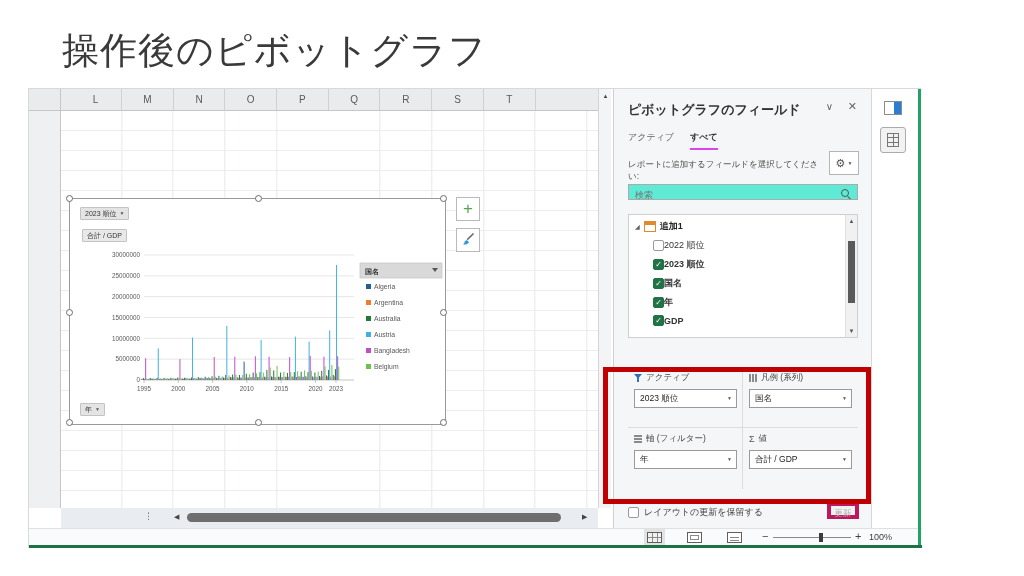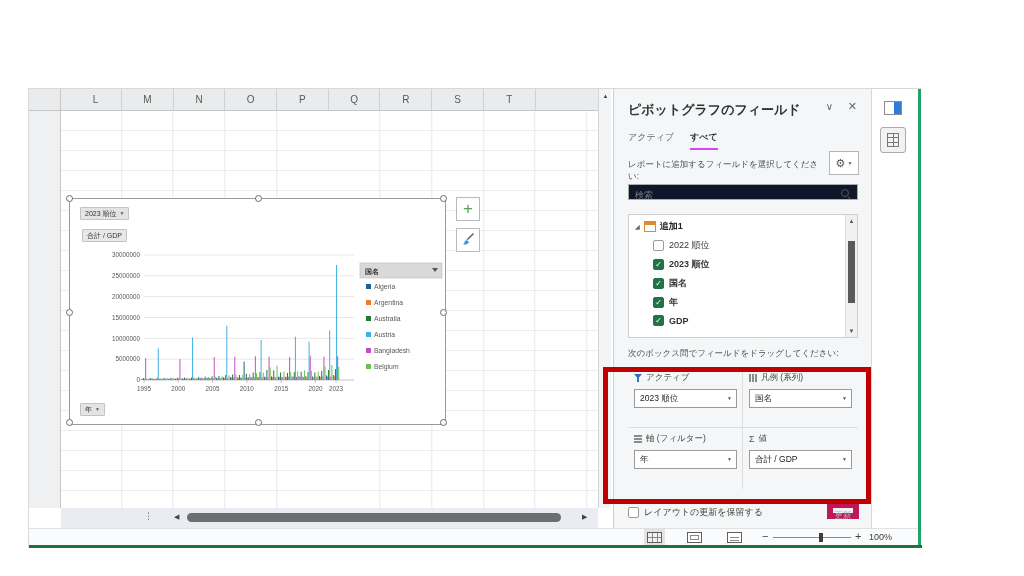--- a/index.html
+++ b/index.html
@@ -56,67 +56,68 @@
   
   .pane { position:absolute; left:584px; top:0; width:258px; height:439px; background:#f5f6f7; border-left:1px solid #cfcfcf; font-size:9px; color:#444; }
   .pane-title { position:absolute; left:14px; top:12px; font-size:13px; font-weight:bold; color:#333; }
   .pane-collapse { position:absolute; right:38px; top:12px; color:#666; font-size:10px; }
   .pane-close { position:absolute; right:14px; top:11px; color:#666; font-size:11px; }
   .tab { position:absolute; top:42px; font-size:9px; color:#666; padding-bottom:4px; }
   .tab.active { color:#333; font-weight:bold; border-bottom:2px solid #d946ef; }
   .choose-text { position:absolute; left:14px; top:70px; width:200px; font-size:8.5px; color:#4d4d4d; }
   .gear-btn { position:absolute; right:12px; top:62px; width:30px; height:24px; background:#fff; border:1px solid #b5b5b5; display:flex; align-items:center; justify-content:center; gap:2px; font-size:11px; color:#555; }
   .gear-btn .dd { font-size:5px; color:#555; }
-  .searchbox { position:absolute; left:14px; top:95px; width:230px; height:16px; background:#0f172a; border:1px solid #ababab;text-decoration:underline; }
+  .searchbox { position:absolute; left:14px; top:95px; width:230px; height:16px; background:#5eead4; border:1px solid #ababab;text-decoration:underline; }
   .searchbox .ph { position:absolute; left:6px; top:4px; color:#777; font-size:9px; }
   .mag { position:absolute; right:6px; top:4px; width:10px; height:10px; }
   .mag::before { content:""; position:absolute; left:0; top:0; width:6px; height:6px; border:1.3px solid #555; border-radius:50%; }
   .mag::after { content:""; position:absolute; left:6.5px; top:6.5px; width:4px; height:1.4px; background:#555; transform:rotate(45deg); transform-origin:0 0; }
   .listbox { position:absolute; left:14px; top:125px; width:230px; height:124px; background:#fff; border:1px solid #cfcfcf; overflow:hidden; }
   .lb-scroll { position:absolute; right:0; top:0; width:12px; height:100%; background:#f1f1f1; border-left:1px solid #e0e0e0; }
   .lb-scroll .arr { position:absolute; left:0; width:11px; text-align:center; font-size:6px; color:#555; }
   .lb-thumb { position:absolute; left:2px; top:26px; width:7px; height:62px; background:#5a5a5a; }
   .tbl-row { position:absolute; left:6px; top:5px; display:flex; align-items:center; gap:4px; font-weight:bold; color:#222; }
   .expander { font-size:6px; color:#666; }
   .tbl-icon { width:12px; height:11px; border:1px solid #e08a2d; background:linear-gradient(to bottom,#e08a2d 0 3px,#fff 3px), linear-gradient(to right, transparent 0 5px, #e0b080 5px 6px, transparent 6px); position:relative; }
-  .field-row { position:absolute; left:24px; display:flex; align-items:center; gap:5px; }
+  .field-row { position:absolute; left:24px; display:flex; align-items:center; }
   .cb { width:11px; height:11px; border:1px solid #9a9a9a; background:#fff; display:inline-flex; align-items:center; justify-content:center; font-size:8px; color:#fff; border-radius:2px; }
   .cb.on { background:#217346; border-color:#217346; }
   .field-label { color:#333; }
   .field-row.bold .field-label { font-weight:bold; }
   .dragtext { position:absolute; left:14px; top:259px; font-size:8.5px; color:#4d4d4d; }
   .areas { position:absolute; left:14px; top:278px; width:230px; height:122px; }
   .acell { position:absolute; width:115px; height:61px; padding:5px 6px; }
   .acell .ahdr { display:flex; align-items:center; gap:4px; font-size:8.5px; color:#444; margin-bottom:5px; }
   .acell .aselect { position:relative; width:103px; height:19px; background:#fff; border:1px solid #9a9a9a; font-size:8.5px; color:#222; line-height:17px; padding-left:5px; }
   .acell .aselect .dd { position:absolute; right:4px; top:0; font-size:5px; color:#555; }
   .acell.br { border-right:1px solid #ddd; }
   .acell.bb { border-bottom:1px solid #ddd; }
   .ai { display:inline-block; width:8px; height:8px; position:relative; }
   .ai-funnel { background:#2f6fb5; clip-path:polygon(0 0,100% 0,62% 45%,62% 100%,38% 100%,38% 45%); }
   .ai-cols { background:linear-gradient(to right,#8a8a8a 0 2px,transparent 2px 3px,#8a8a8a 3px 5px,transparent 5px 6px,#8a8a8a 6px 8px); }
   .ai-rows { background:linear-gradient(to bottom,#8a8a8a 0 2px,transparent 2px 3px,#8a8a8a 3px 5px,transparent 5px 6px,#8a8a8a 6px 8px); }
   .ai-sigma { font-size:9px; color:#555; width:auto; line-height:8px; }
   .defer-row { position:absolute; left:14px; top:417px; display:flex; align-items:center; gap:5px; }
-  .update-btn { position:absolute; right:12px; top:413px; width:32px; height:17px; background:#f1f1f1; border:6px solid #be185d; color:#aeaeae; font-size:8.5px; text-align:center; line-height:15px; }
+  .update-btn { position:absolute; right:12px; top:413px; width:32px; height:17px; background:#f1f1f1; border:4px solid #be185d; color:#aeaeae; font-size:8.5px; text-align:center; line-height:15px; }
 
   
   .redbox { position:absolute; left:574px; top:278px; width:268px; height:137px; border:5px solid #c00000; z-index:20; pointer-events:none; }
 
   
   .rightstrip { position:absolute; left:842px; top:0; width:48px; height:439px; background:#fff; border-left:1px solid #d8d8d8; }
   .win-icon { position:absolute; left:12px; top:12px; width:18px; height:14px; border:1px solid #8c8c8c; background:linear-gradient(to right,#fff 0 9px,#2b7cd3 9px); }
   .grid-btn { position:absolute; left:8px; top:38px; width:26px; height:26px; border:1px solid #ababab; border-radius:3px; background:#f2f2f2; display:flex; align-items:center; justify-content:center; }
   .grid-btn .g { width:12px; height:14px; border:1px solid #777; background-image:linear-gradient(to bottom,transparent 0 3px,#777 3px 4px,transparent 4px 8px,#777 8px 9px,transparent 9px), linear-gradient(to right,transparent 0 5px,#777 5px 6px,transparent 6px); }
   .greenline-v { position:absolute; left:889px; top:0; width:3px; height:456px; background:#21a366; }
 </style>
 </head>
 <body>
 
 <div class="slide">
+  <div class="slide-title">操作後のピボットグラフ</div>
 
   <div class="shot">
 
     <div class="corner"></div>
     <div class="colheaders" id="colheaders">
         <div class="colcell" style="left: 9.3px; width: 51.7px;">L</div>
         <div class="colcell" style="left: 61px; width: 51.7px;">M</div>
         <div class="colcell" style="left: 112.7px; width: 51.7px;">N</div>
         <div class="colcell" style="left: 164.4px; width: 51.7px;">O</div>
         <div class="colcell" style="left: 216.1px; width: 51.7px;">P</div>
@@ -440,21 +441,20 @@
           </div>
           <div class="field-row bold" style="top: 81px;">
             <span class="cb on">✓</span>
             <span class="field-label">年</span>
           </div>
           <div class="field-row bold" style="top: 100px;">
             <span class="cb on">✓</span>
             <span class="field-label">GDP</span>
           </div>
         </div>
-      <div class="dragtext">次のボックス間でフィールドをドラッグしてください:</div>
       <div class="areas" id="areas">
           <div class="acell br bb" style="left: 0px; top: 0px;">
             <div class="ahdr">
               <span class="ai ai-funnel"></span>
               <span>アクティブ</span>
             </div>
             <div class="aselect"><span>2023 順位</span><span class="dd">▼</span></div>
           </div>
           <div class="acell bb" style="left: 115px; top: 0px;">
             <div class="ahdr">

